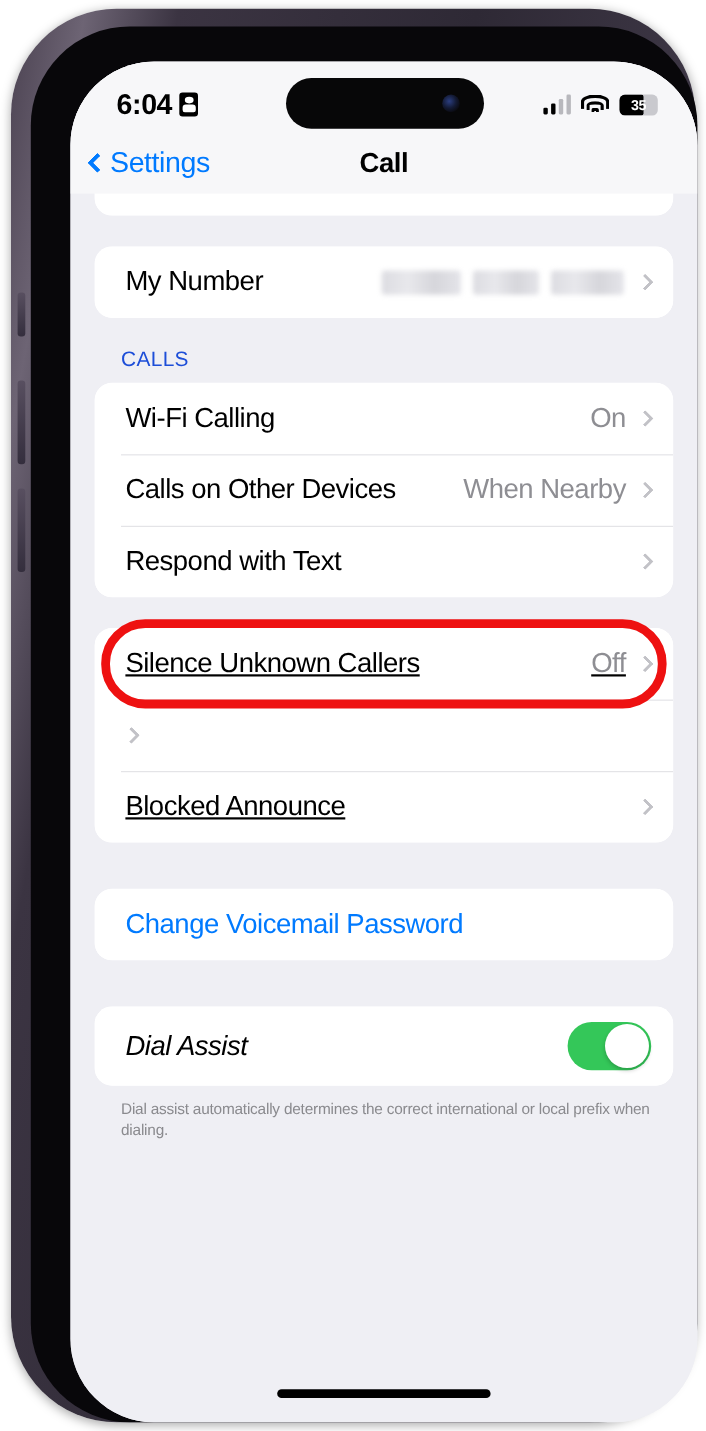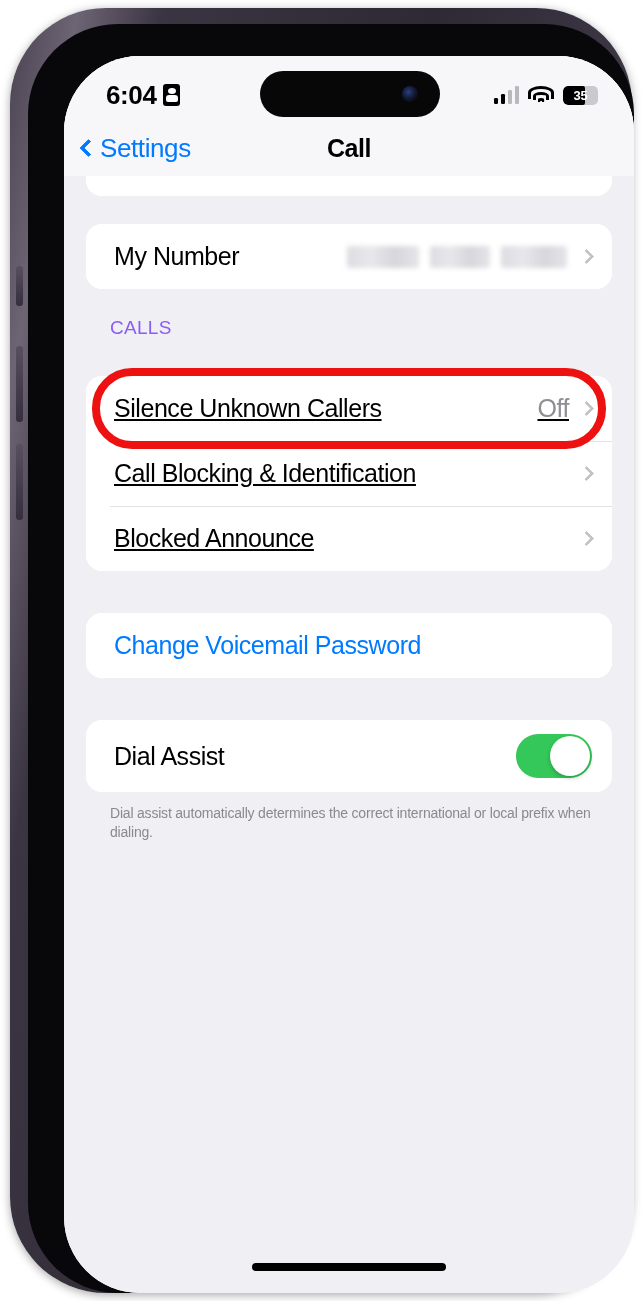--- a/index.html
+++ b/index.html
@@ -107,21 +107,21 @@
     content:""; position:absolute; left:24px; right:0; top:0; height:1px; background:#e2e2e5;
   }
   .row-label{ font-size:25px; color:#000; letter-spacing:-.45px; flex:1; }
   .row-label.link{ color:#007aff; }
   .row-value{ font-size:25px; color:#8e8e93; letter-spacing:-.45px; margin-right:12px; }
   .chevron-right-icon{
     width:11px; height:11px; border-top:3px solid #c2c2c7; border-right:3px solid #c2c2c7;
     transform:rotate(45deg); border-radius:1px; flex-shrink:0;
   }
   .section-header{
-    font-size:19px; color:#8b5cf6; letter-spacing:.3px;
+    font-size:19px; color:#1d4ed8; letter-spacing:.3px;
     padding:28px 0 9px 24px; text-transform:uppercase;
   }
   .footer-note{
     font-size:14px; color:#8a8a8e; letter-spacing:-.2px; line-height:1.36;
     padding:12px 18px 0 24px;
   }
   .gap{ height:28px; }
 
   
   #partial-group{ margin-top:94px; border-radius:16px 16px 16px 16px; }
@@ -200,32 +200,48 @@
             <div id="my-number-value">
               <span></span>
                 <span></span>
                 <span></span>
             </div>
             <div class="chevron-right-icon"></div>
           </div>
         </div>
 
         <div class="section-header">CALLS</div>
+        <div class="group">
+          <div class="row">
+            <div class="row-label">Wi-Fi Calling</div>
+            <div class="row-value">On</div>
+            <div class="chevron-right-icon"></div>
+          </div>
+          <div class="row">
+            <div class="row-label">Calls on Other Devices</div>
+            <div class="row-value">When Nearby</div>
+            <div class="chevron-right-icon"></div>
+          </div>
+          <div class="row">
+            <div class="row-label">Respond with Text</div>
+            <div class="row-value"></div>
+            <div class="chevron-right-icon"></div>
+          </div>
+        </div>
 
         <div class="gap"></div>
 
         <div id="silence-wrapper">
           <div class="group">
             <div class="row">
               <div class="row-label">Silence Unknown Callers</div>
               <div class="row-value">Off</div>
               <div class="chevron-right-icon"></div>
             </div>
             <div class="row">
-              <div class="row-label">Call Blocking &amp; Identification</div>
               <div class="chevron-right-icon"></div>
             </div>
             <div class="row">
               <div class="row-label">Blocked Announce</div>
               <div class="chevron-right-icon"></div>
             </div>
           </div>
           <div id="highlight-ring" style="height:81px; top:-8px;"></div>
         </div>
 
@@ -233,21 +249,21 @@
 
         <div class="group">
           <div class="row">
             <div class="row-label link">Change Voicemail Password</div>
           </div>
         </div>
 
         <div class="gap" style="height:42px;"></div>
 
         <div class="group">
-          <div class="row" style="min-height:72px;">
+          <div class="row" style="min-height:72px;font-style:italic;">
             <div class="row-label">Dial Assist</div>
             <div class="toggle">
               <div class="knob"></div>
             </div>
           </div>
         </div>
         <div class="footer-note">Dial assist automatically determines the correct international or local prefix when dialing.</div>
       </div>
 
       <div id="status-bar">

